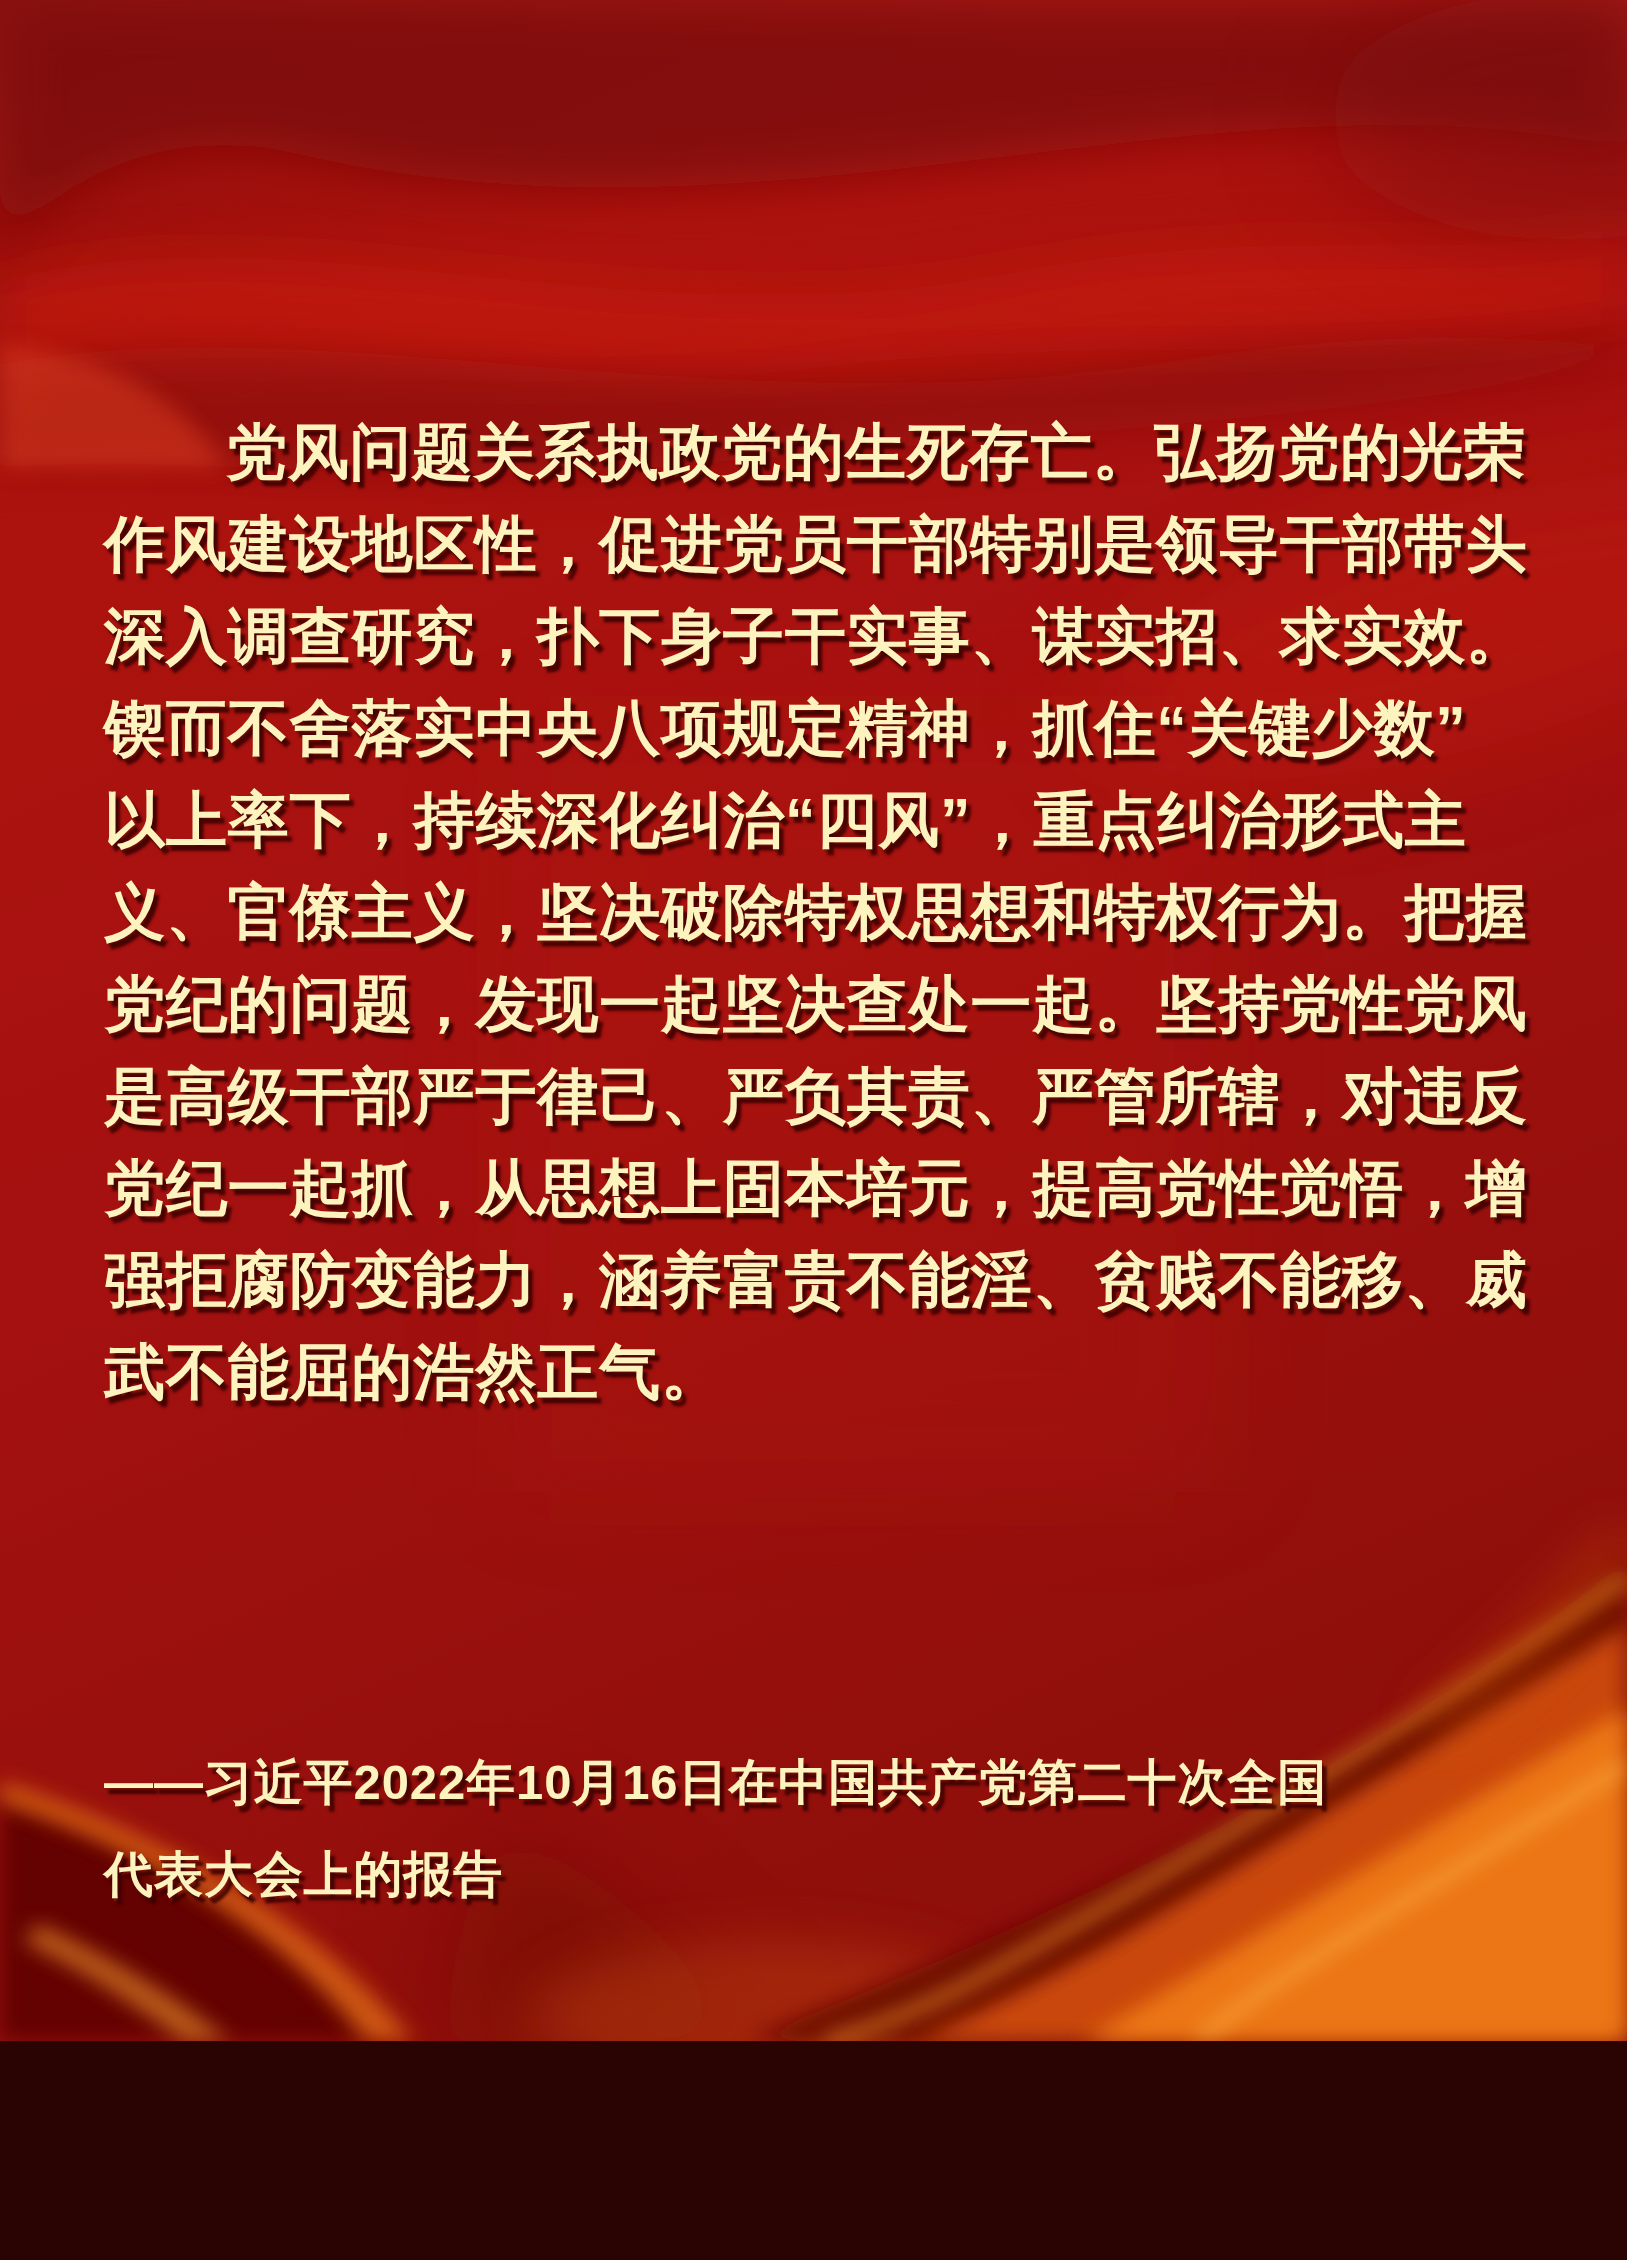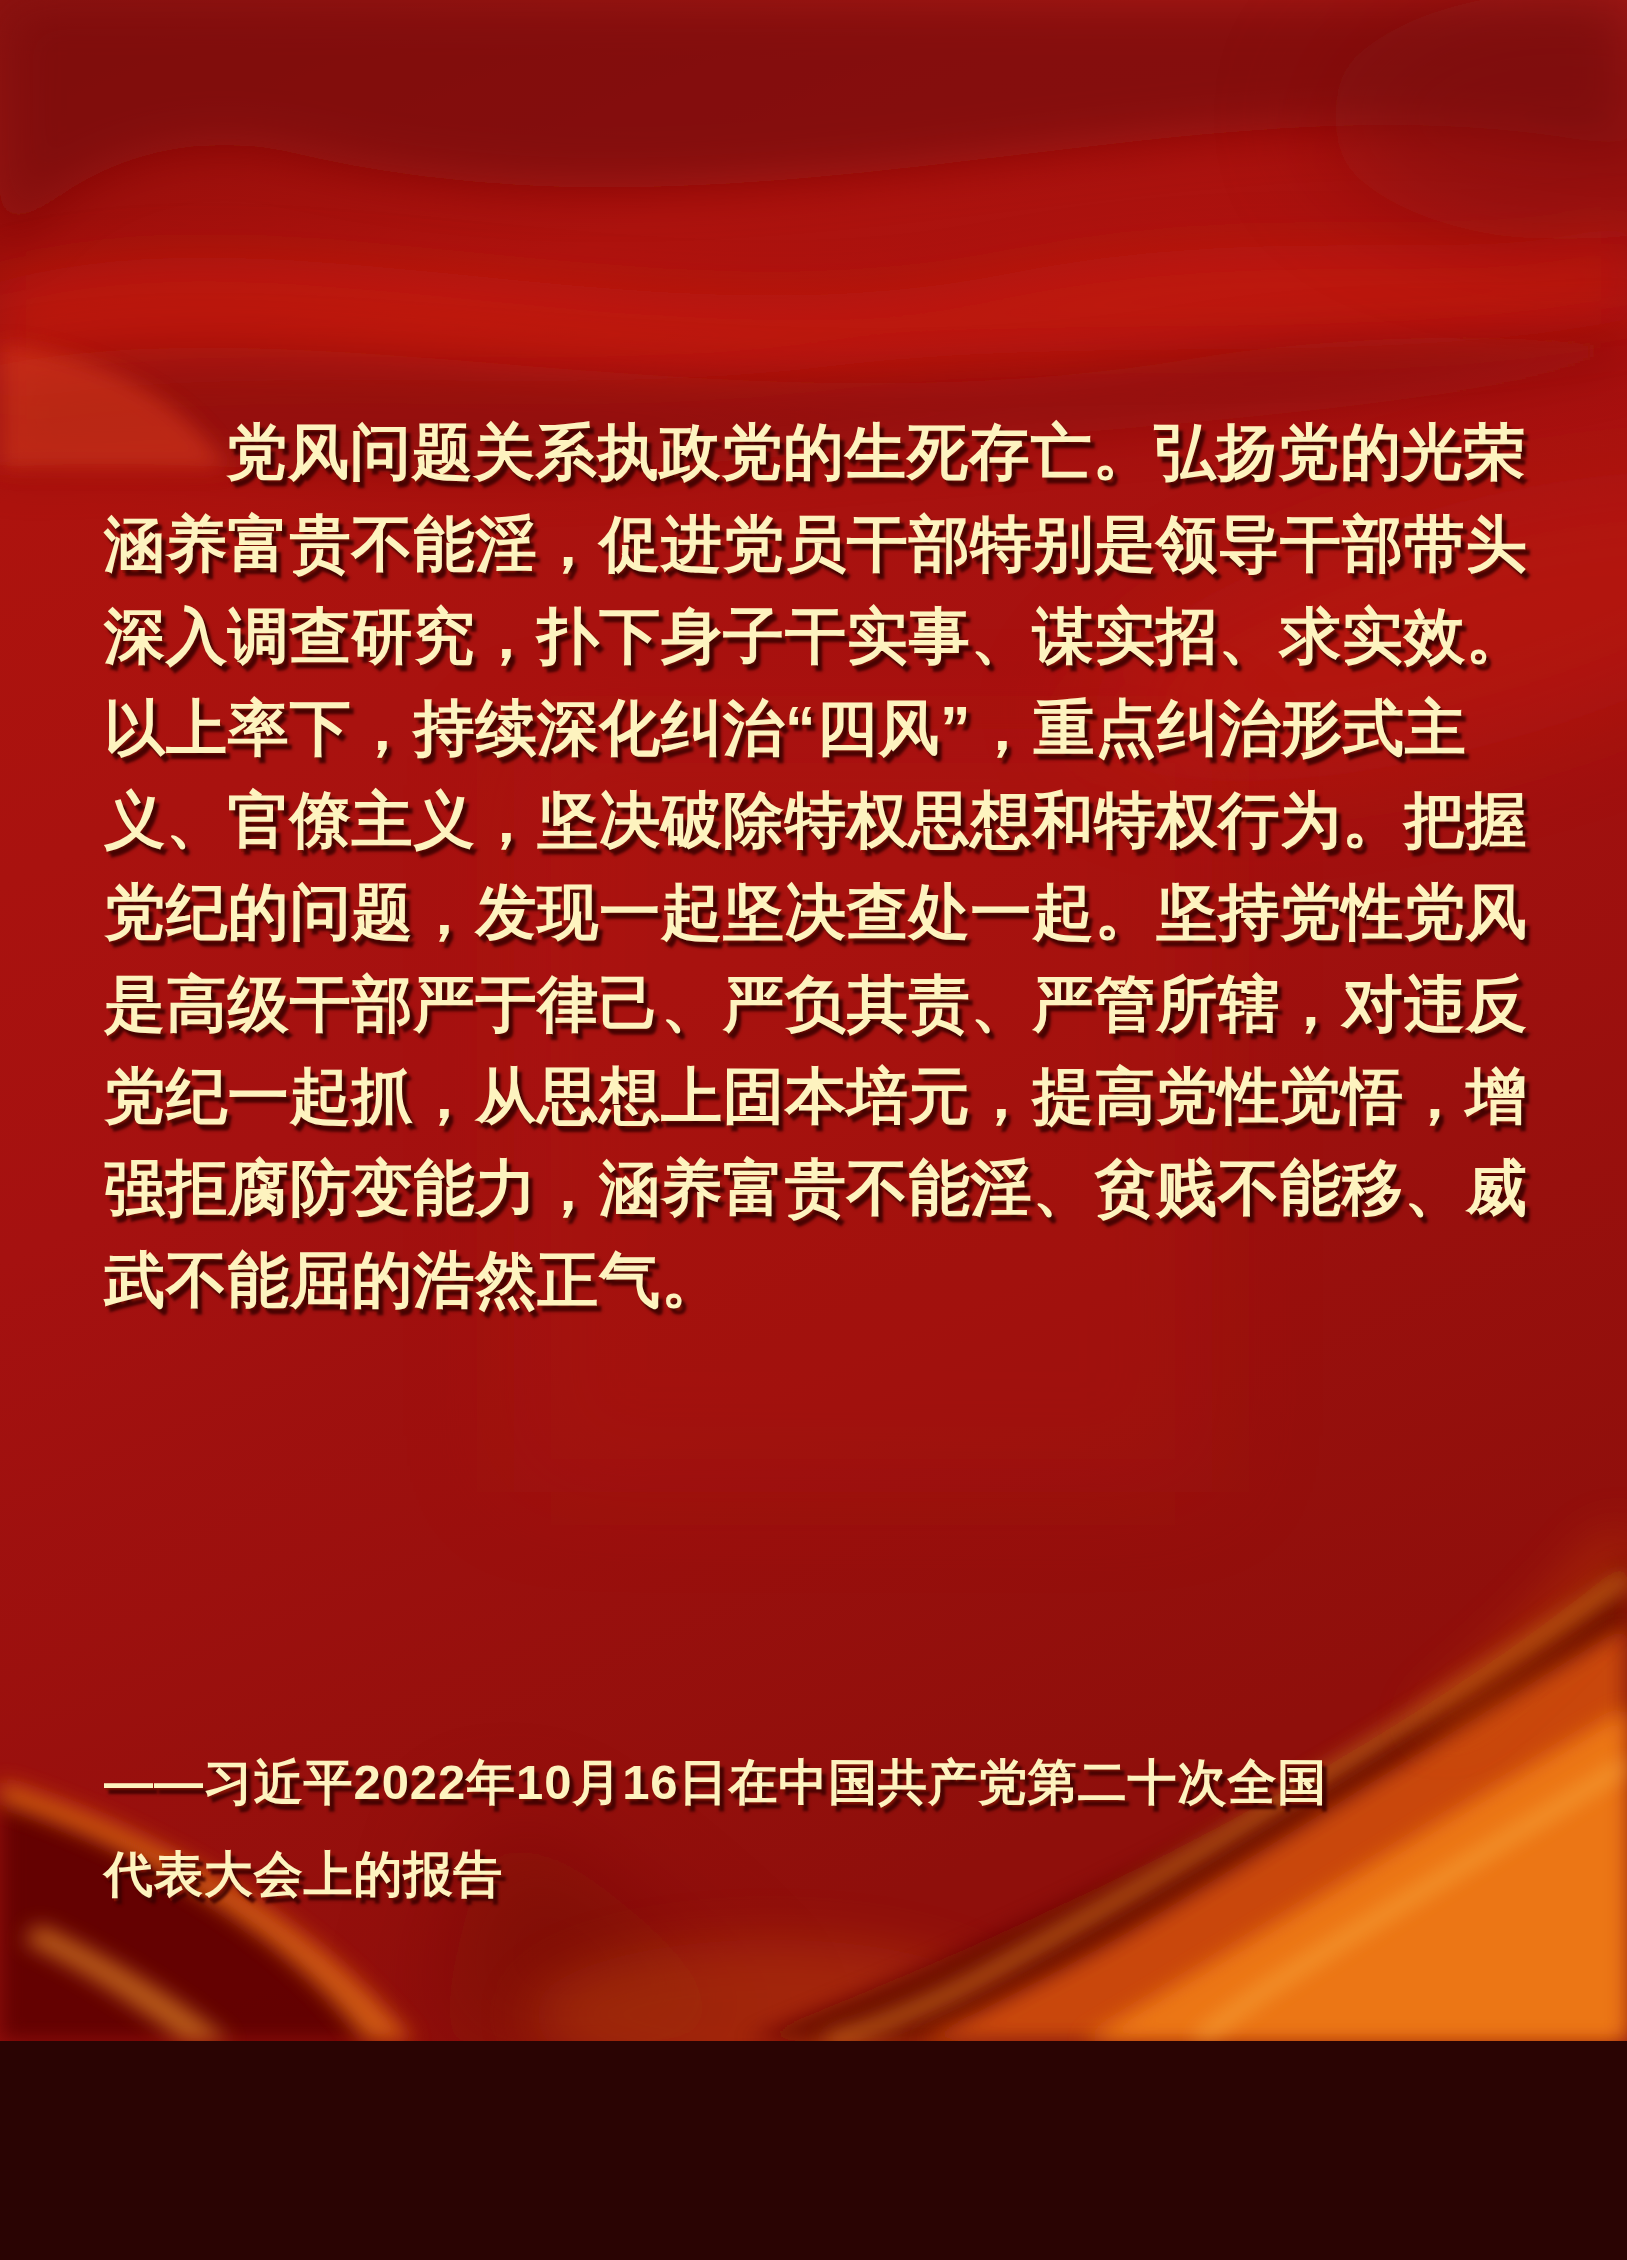--- a/index.html
+++ b/index.html
@@ -104,22 +104,23 @@
     <path d="M1772,1880 C1600,2040 1350,2200 1150,2300 C1000,2380 895,2422 815,2462 L1772,2462 Z" fill="#6b0703" opacity="0.95" filter="url(#b12)"></path>
     <path d="M1772,1960 C1580,2090 1380,2230 1230,2330 C1120,2400 1040,2440 998,2462 L1772,2462 Z" fill="#cf4b0c" opacity="0.95" filter="url(#b12)"></path>
     <path d="M1772,2060 C1620,2160 1460,2272 1330,2360 C1250,2415 1202,2446 1180,2462 L1772,2462 Z" fill="#f07c12" opacity="0.9" filter="url(#b12)"></path>
     <path d="M1772,1902 C1560,2060 1320,2232 1060,2390 C992,2430 940,2450 900,2462" stroke="#ff9c2a" stroke-width="11" fill="none" opacity="0.85" filter="url(#b12)"></path>
     <path d="M1772,2128 C1640,2220 1500,2312 1392,2390 C1352,2420 1322,2445 1306,2462" stroke="#ffc14f" stroke-width="9" fill="none" opacity="0.8" filter="url(#b12)"></path>
     <path d="M1772,1855 C1705,1945 1645,2008 1562,2085" stroke="#d4560e" stroke-width="26" fill="none" opacity="0.6" filter="url(#b30)"></path>
   </svg>
 
   <div class="quote-block" id="quote-lines" style="color: rgb(253, 243, 191);">
       <div class="text-line">党风问题关系执政党的生死存亡。弘扬党的光荣</div>
-      <div class="text-line">涵养富贵不能淫，促进党员干部特别是领导干部带头</div>
+      <div class="text-line">作风建设地区性，促进党员干部特别是领导干部带头</div>
       <div class="text-line">深入调查研究，扑下身子干实事、谋实招、求实效。</div>
+      <div class="text-line">锲而不舍落实中央八项规定精神，抓住“关键少数”</div>
       <div class="text-line">以上率下，持续深化纠治“四风”，重点纠治形式主</div>
       <div class="text-line">义、官僚主义，坚决破除特权思想和特权行为。把握</div>
       <div class="text-line">党纪的问题，发现一起坚决查处一起。坚持党性党风</div>
       <div class="text-line">是高级干部严于律己、严负其责、严管所辖，对违反</div>
       <div class="text-line">党纪一起抓，从思想上固本培元，提高党性觉悟，增</div>
       <div class="text-line">强拒腐防变能力，涵养富贵不能淫、贫贱不能移、威</div>
       <div class="text-line">武不能屈的浩然正气。</div>
     </div>
 
   <div class="attribution-block" id="attribution-lines" style="color: rgb(253, 243, 191);">

